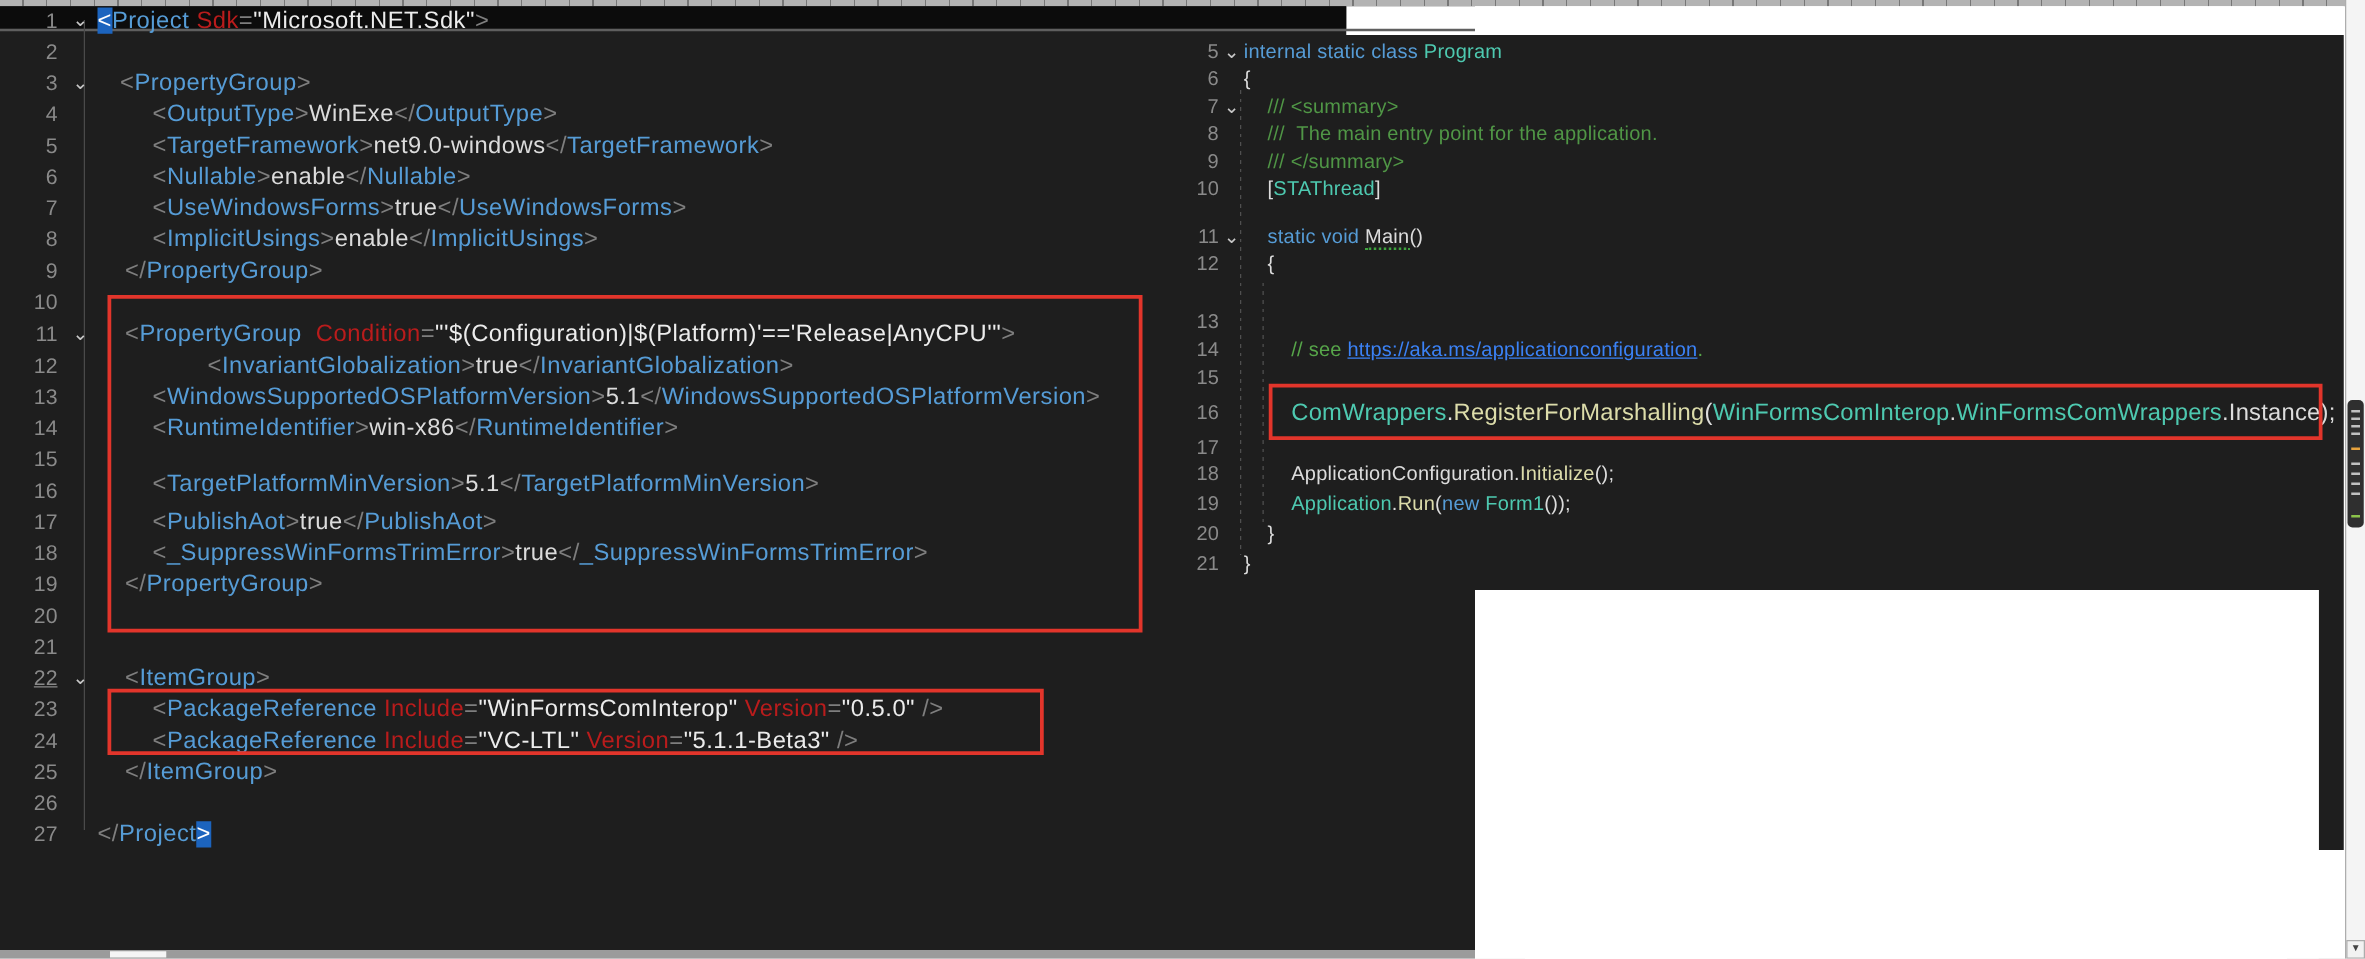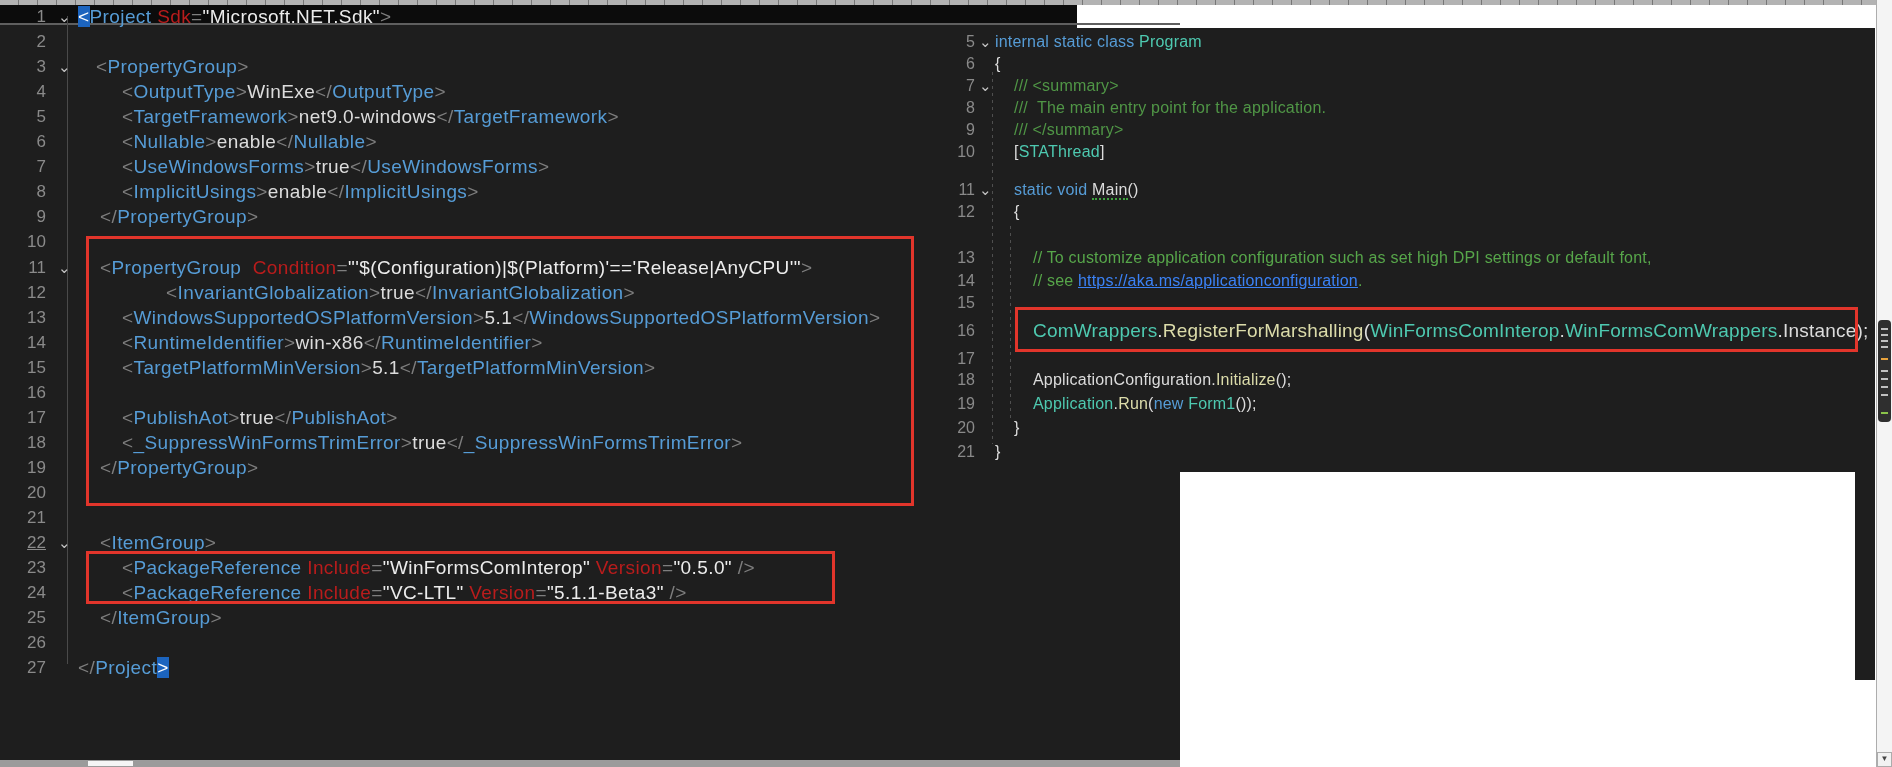--- a/index.html
+++ b/index.html
@@ -117,21 +117,21 @@
       <div class="row" style="top: 304.6px; height: 25.05px;">
         <div class="gut" style="line-height: 25.05px;">13</div>
         <div class="code" style="left: 122px; line-height: 25.05px;"><span class="tk-p">&lt;</span><span class="tk-el">WindowsSupportedOSPlatformVersion</span><span class="tk-p">&gt;</span><span class="tk-txt">5.1</span><span class="tk-p">&lt;/</span><span class="tk-el">WindowsSupportedOSPlatformVersion</span><span class="tk-p">&gt;</span></div>
       </div>
       <div class="row" style="top: 329.65px; height: 25.05px;">
         <div class="gut" style="line-height: 25.05px;">14</div>
         <div class="code" style="left: 122px; line-height: 25.05px;"><span class="tk-p">&lt;</span><span class="tk-el">RuntimeIdentifier</span><span class="tk-p">&gt;</span><span class="tk-txt">win-x86</span><span class="tk-p">&lt;/</span><span class="tk-el">RuntimeIdentifier</span><span class="tk-p">&gt;</span></div>
       </div>
       <div class="row" style="top: 354.7px; height: 25.05px;">
         <div class="gut" style="line-height: 25.05px;">15</div>
-        <div class="code" style="left: 122px; line-height: 25.05px;"><span class="tk-p">&lt;</span><span class="tk-el">TargetPlatformMinVersion</span><span class="tk-p">&gt;</span><span class="tk-txt">5.1</span><span class="tk-p">&lt;/</span><span class="tk-el">TargetPlatformMinVersion</span><span class="tk-p">&gt;</span></div>
+        <div class="code" style="left: 122px; line-height: 25.05px; margin-top: 20px;"><span class="tk-p">&lt;</span><span class="tk-el">TargetPlatformMinVersion</span><span class="tk-p">&gt;</span><span class="tk-txt">5.1</span><span class="tk-p">&lt;/</span><span class="tk-el">TargetPlatformMinVersion</span><span class="tk-p">&gt;</span></div>
       </div>
       <div class="row" style="top: 379.75px; height: 25.05px;">
         <div class="gut" style="line-height: 25.05px;">16</div>
         <div class="code" style="left: 78px; line-height: 25.05px;"></div>
       </div>
       <div class="row" style="top: 404.8px; height: 25.05px;">
         <div class="gut" style="line-height: 25.05px;">17</div>
         <div class="code" style="left: 122px; line-height: 25.05px;"><span class="tk-p">&lt;</span><span class="tk-el">PublishAot</span><span class="tk-p">&gt;</span><span class="tk-txt">true</span><span class="tk-p">&lt;/</span><span class="tk-el">PublishAot</span><span class="tk-p">&gt;</span></div>
       </div>
       <div class="row" style="top: 429.85px; height: 25.05px;">
@@ -209,21 +209,20 @@
         <div class="gut" style="line-height: 22px;">11</div>
         <div class="fold" style="left: 979px; line-height: 22px;">⌄</div>
         <div class="code" style="left: 1014px; line-height: 22px;"><span class="tk-kw">static</span><span class="tk-txt"> </span><span class="tk-kw">void</span><span class="tk-txt"> </span><span class="tk-mn">Main</span><span class="tk-txt">()</span></div>
       </div>
       <div class="row" style="top: 201px; height: 22px;">
         <div class="gut" style="line-height: 22px;">12</div>
         <div class="code" style="left: 1014px; line-height: 22px;"><span class="tk-txt">{</span></div>
       </div>
       <div class="row" style="top: 247px; height: 22px;">
         <div class="gut" style="line-height: 22px;">13</div>
-        <div class="code" style="left: 1033px; line-height: 22px;"><span class="tk-cmt">// To customize application configuration such as set high DPI settings or default font,</span></div>
       </div>
       <div class="row" style="top: 270px; height: 22px;">
         <div class="gut" style="line-height: 22px;">14</div>
         <div class="code" style="left: 1033px; line-height: 22px;"><span class="tk-cmt">// see </span><span class="tk-url">https://aka.ms/applicationconfiguration</span><span class="tk-cmt">.</span></div>
       </div>
       <div class="row" style="top: 292px; height: 22px;">
         <div class="gut" style="line-height: 22px;">15</div>
         <div class="code" style="left: 995px; line-height: 22px;"></div>
       </div>
       <div class="row" style="top: 320px; height: 22px;">

